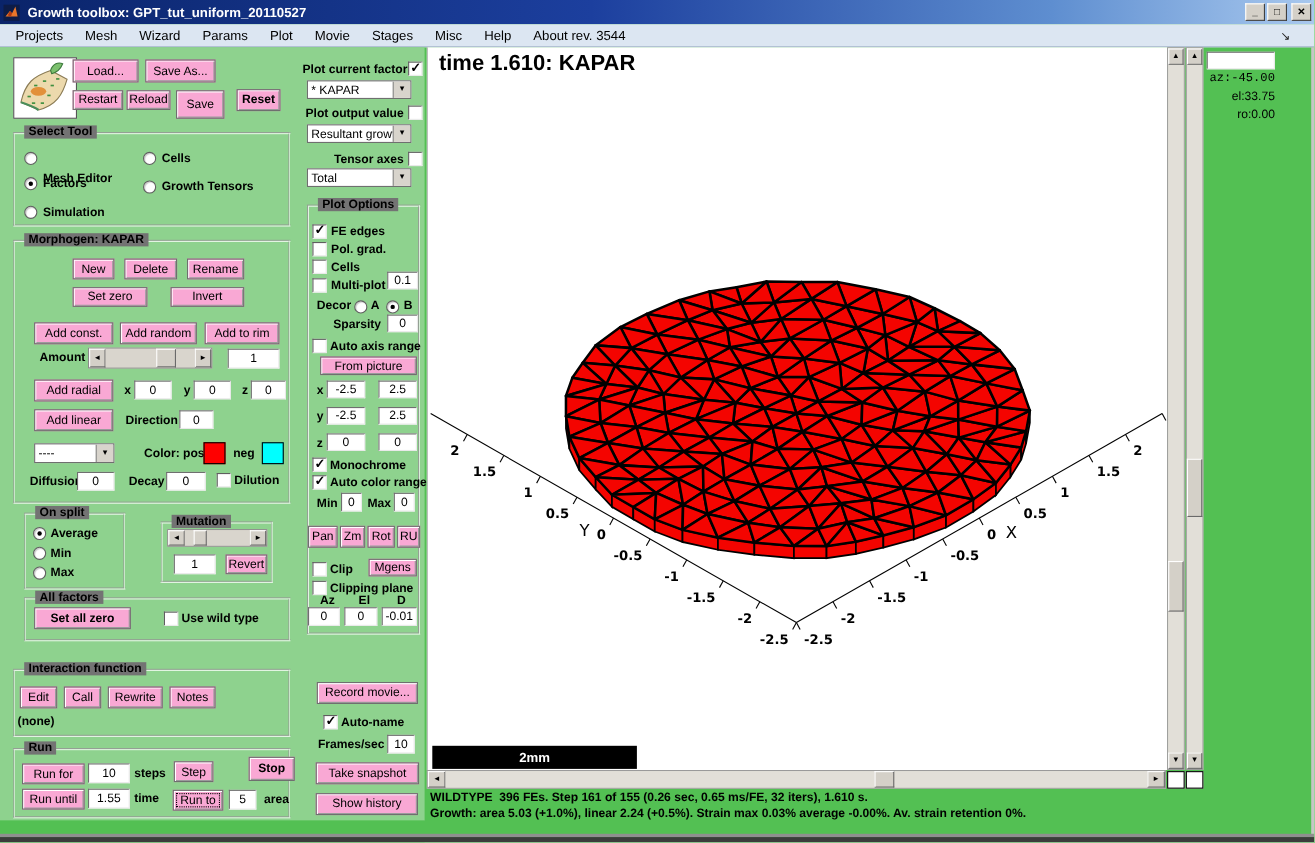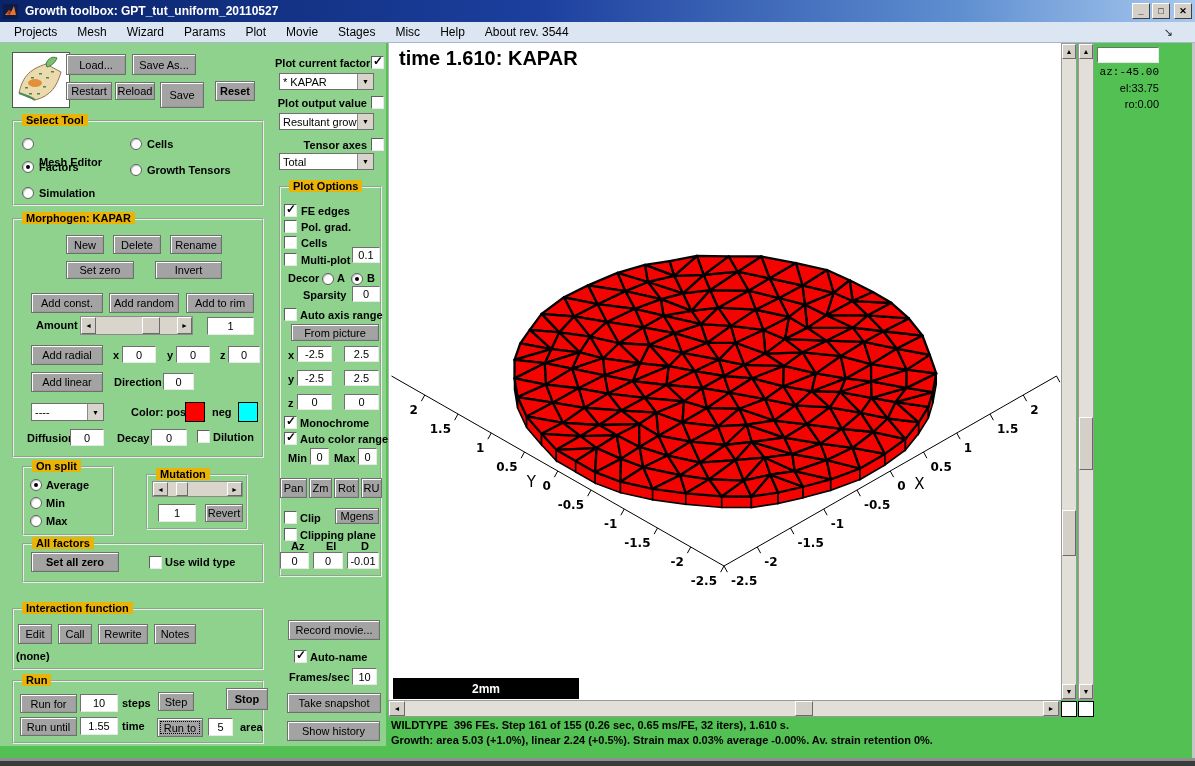--- a/index.html
+++ b/index.html
@@ -15,24 +15,24 @@
   .winbtn{width:18px;height:16px;background:#d4d0c8;border:1px solid;border-color:#ffffff #404040 #404040 #ffffff;
     font-size:9px;font-weight:bold;color:#000;display:flex;align-items:center;justify-content:center;margin-left:2px;}
   
   .menubar{position:absolute;left:0;top:22px;width:1195px;height:21px;background:#dce6f2;
     border-bottom:1px solid #a8b8cc;display:flex;align-items:center;padding-left:4px;}
   .menu-item{font-size:12px;color:#000;padding:2px 10px;white-space:nowrap;}
   .dock-arrow{position:absolute;right:22px;top:26px;font-size:11px;color:#222;}
   
   .panel-green{background:#8ed28e;}
   .grp{position:absolute;border:2px groove #e2f4e2;}
-  .grp-title{position:absolute;top:-8px;left:8px;background:#eab308;padding:0 4px;font-size:11px;font-weight:bold;white-space:nowrap;}
+  .grp-title{position:absolute;top:-8px;left:8px;background:#737373;padding:0 4px;font-size:11px;font-weight:bold;white-space:nowrap;}
   .lbl{position:absolute;font-size:11px;font-weight:bold;white-space:nowrap;color:#000;}
   .lbl-r{text-align:right;}
-  .btn{position:absolute;background:#a3a3a3;border:1px solid #6f6f6f;
+  .btn{position:absolute;background:#f9a8d4;border:1px solid #6f6f6f;
     box-shadow:inset 1px 1px 0 #ffffff,inset -1px -1px 0 #9b9b9b;
     font-family:inherit;font-size:11px;color:#000;display:flex;align-items:center;justify-content:center;white-space:nowrap;}
   .btn.bold{font-weight:bold;}
   .btn.focus{outline:1px dotted #000;outline-offset:-4px;}
   .field{position:absolute;background:#fff;border:1px solid;border-color:#6f6f6f #e9e9e9 #e9e9e9 #6f6f6f;
     font-size:11px;display:flex;align-items:center;justify-content:center;white-space:nowrap;}
   .cb{position:absolute;width:13px;height:13px;background:#fff;border:1px solid;border-color:#5f5f5f #e9e9e9 #e9e9e9 #5f5f5f;}
   .cb.checked::after{content:"✓";position:absolute;left:1px;top:-2px;font-size:12px;font-weight:bold;color:#000;line-height:13px;}
   .radio{position:absolute;width:12px;height:12px;border-radius:50%;background:#fff;border:1px solid #5f5f5f;
     box-shadow:inset 1px 1px 1px #c9c9c9;}

